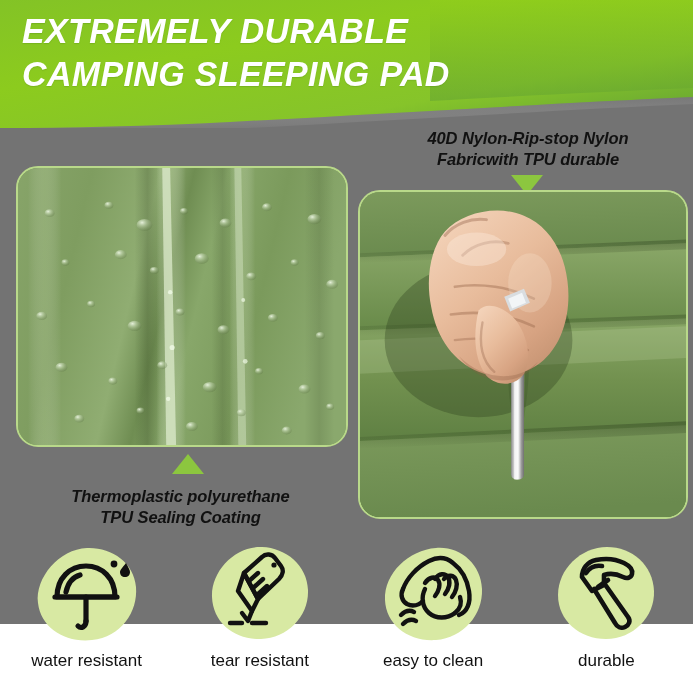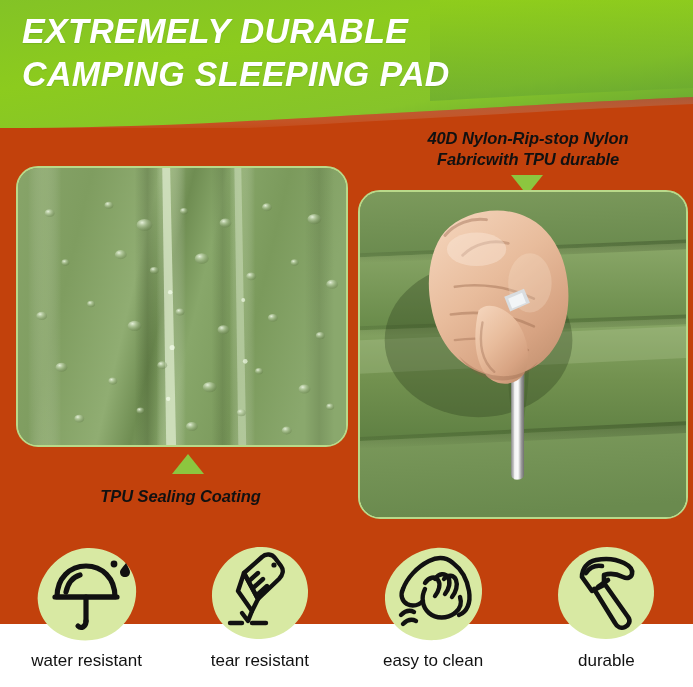--- a/index.html
+++ b/index.html
@@ -2,21 +2,21 @@
 <html><head>
 <meta charset="utf-8">
 <style>
   * { box-sizing: border-box; margin: 0; padding: 0; }
   html, body {
     width: 693px; height: 687px;
     background: #ffffff;
     font-family: "Liberation Sans", sans-serif;
     overflow: hidden;
   }
-  .page { position: relative; width: 693px; height: 624px; background: #c2410c; }
+  .page { position: relative; width: 693px; height: 624px; background: #737373; }
 
   
   .header {
     position: absolute; left: 0; top: 0; width: 693px; height: 128px;
     overflow: hidden;
   }
   .header-bg {
     position: absolute; left: 0; top: 0; width: 693px; height: 128px;
   }
   .header-text-wrap {
@@ -295,20 +295,21 @@
         <path d="M100,166 C124,190 158,194 180,172 C164,196 124,200 100,166 Z" fill="rgba(140,92,66,0.30)"></path>
       </g>
 
       <path d="M146,106 L166,98 L172,112 L152,121 Z" fill="#d9dde0"></path>
       <path d="M150,108 L164,102 L168,112 L154,118 Z" fill="#f2f5f7"></path>
     </svg>
   </div>
 
   <div class="tri tri-up"></div>
   <div class="callout callout-bottom-left">
+    <div>Thermoplastic polyurethane</div>
     <div>TPU Sealing Coating</div>
   </div>
 
   <div class="features">
 
     <div class="feature">
       <div class="blob-wrap">
         <svg viewBox="0 0 104 98">
           <path d="M52,3 C76,2 99,17 101,42 C103,67 86,92 57,95 C30,98 6,83 3,58
                    C0,33 24,4 52,3 Z" fill="#d8e9a3"></path>

